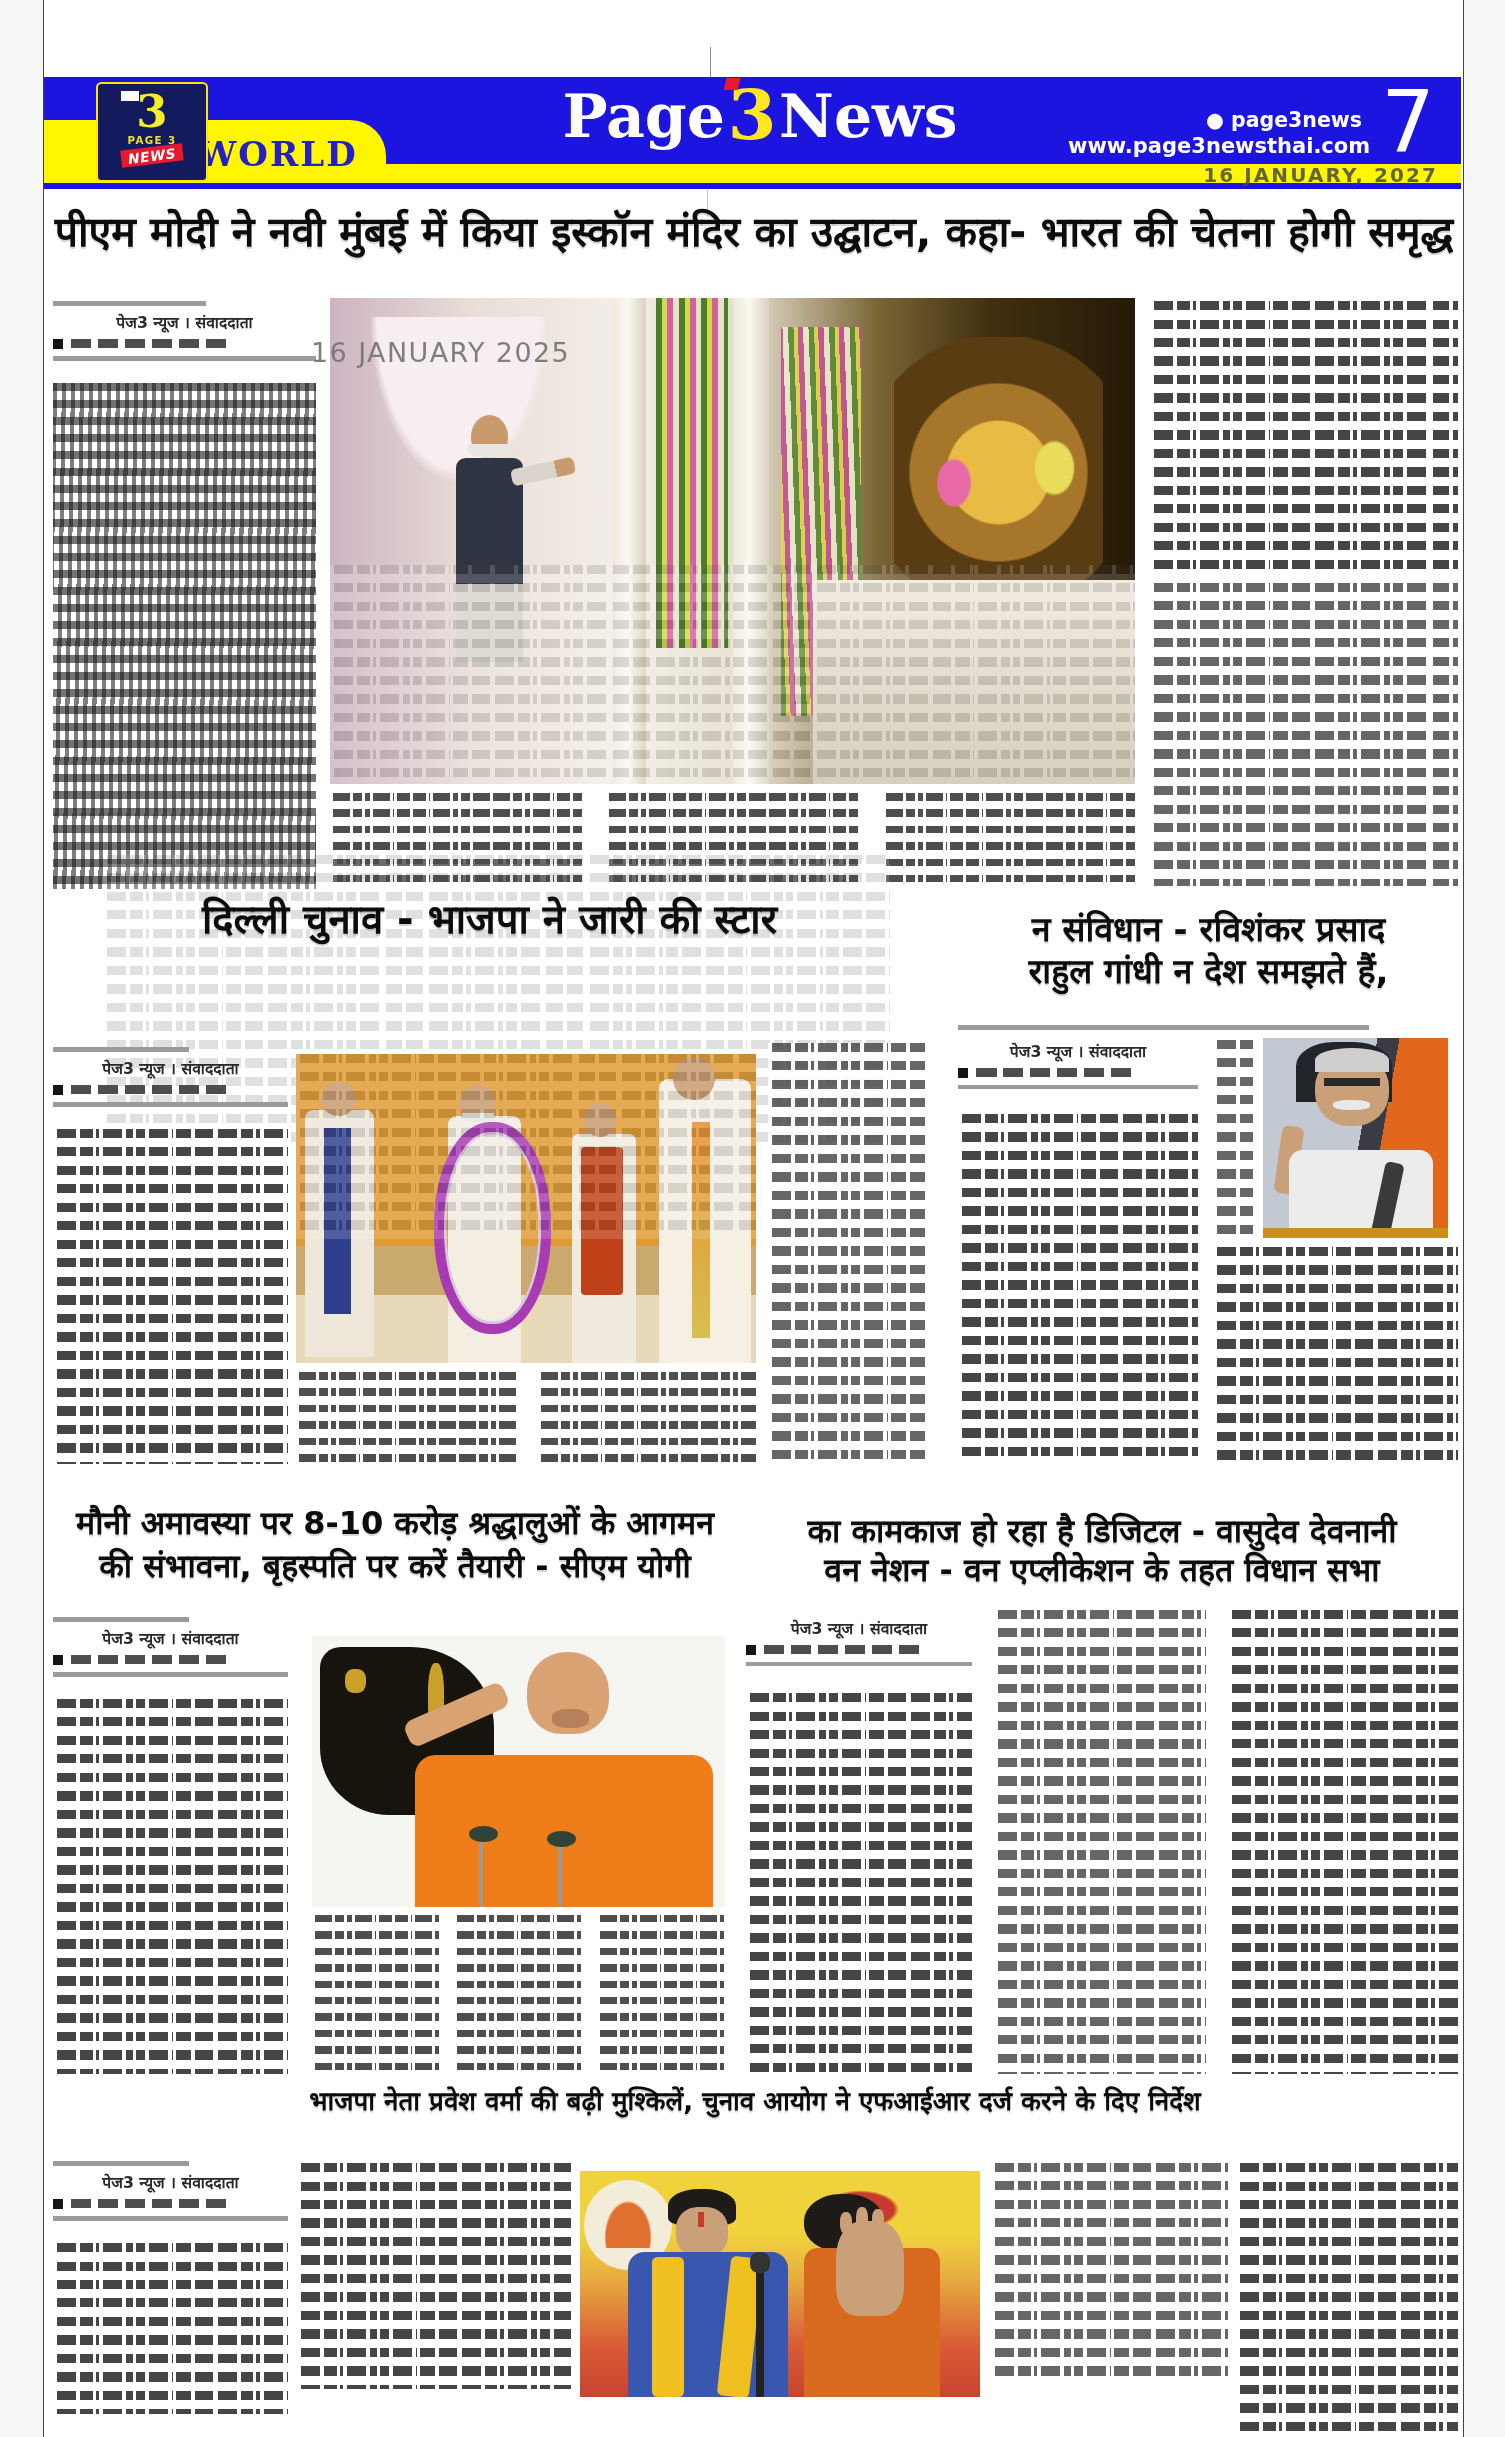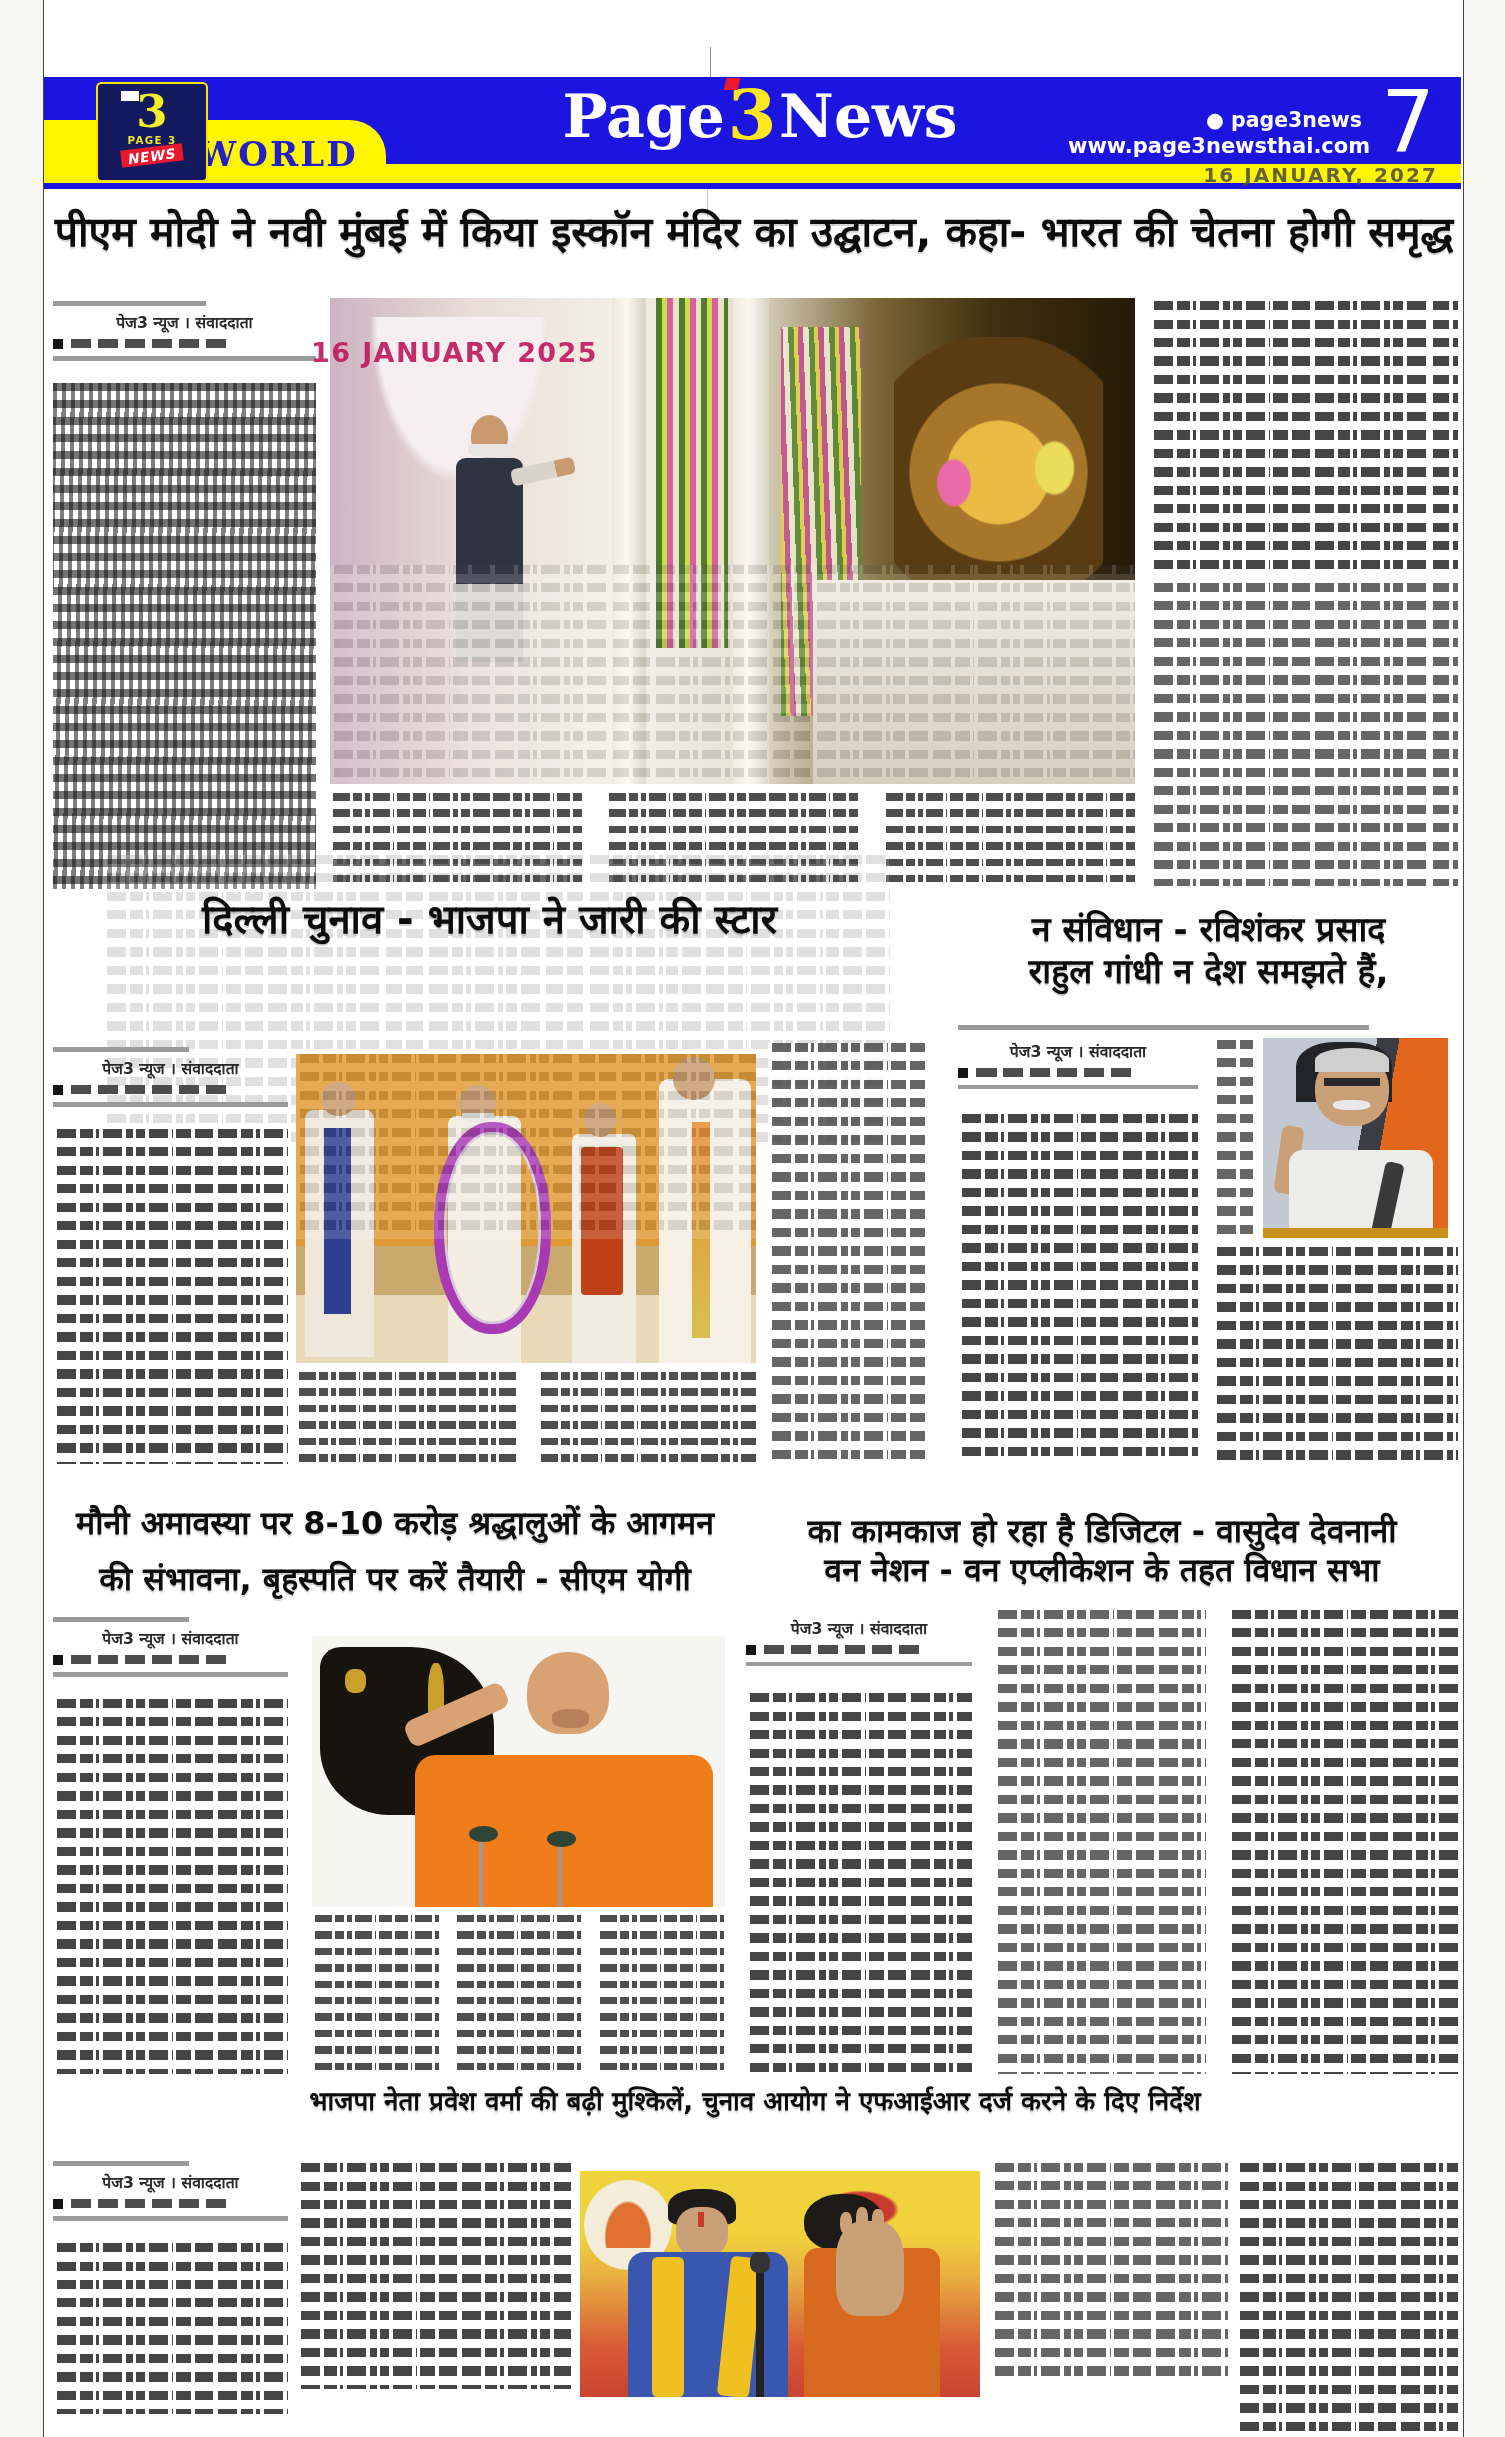--- a/index.html
+++ b/index.html
@@ -50,21 +50,21 @@
   .greek.soft{opacity:.82}
   .greek.fine{background-image:
       repeating-linear-gradient(90deg,#fff 0 2.7px,rgba(255,255,255,0) 2.7px 32px),
       repeating-linear-gradient(90deg,#fff 0 3.4px,rgba(255,255,255,0) 3.4px 20px),
       repeating-linear-gradient(180deg,#4e4e4e 0 7.5px,#fff 7.5px 16.4px)}
   .garble{background-image:
       repeating-linear-gradient(91deg,rgba(20,20,20,.55) 0 4.1px,rgba(255,255,255,0) 4.1px 9px),
       repeating-linear-gradient(180deg,rgba(40,40,40,.65) 0 8.2px,rgba(255,255,255,.9) 8.2px 17px);
       filter:blur(0.3px)}
   .ghost{opacity:.16}
-  .watermark{color:#be185d;font-weight:bold;letter-spacing:1.4px;opacity:.9}
+  .watermark{color:#737373;font-weight:normal;letter-spacing:1.4px;opacity:.9}
   .photo{overflow:hidden;background:#ddd}
   .regmark{background:#8c8c8c}
 </style>
 </head>
 <body>
 
 <div class="abs sheet"></div>
 
 <div class="abs regmark" style="left:710px;top:47px;width:1.4px;height:30px"></div>
 <div class="abs regmark" style="left:707px;top:190px;width:1.4px;height:27px;opacity:.5"></div>
@@ -202,21 +202,21 @@
   <div class="abs" style="left:38%;top:31%;width:20%;height:5%;background:#e8e8e8;border-radius:40%"></div>
   <div class="abs" style="left:8%;top:44%;width:12%;height:34%;background:#c9a078;border-radius:6.8px;transform:rotate(8deg)"></div>
   <div class="abs" style="left:14%;top:56%;width:78%;height:44%;background:#ececea;border-radius:13.7px 13.7px 0 0"></div>
   <div class="abs" style="left:62%;top:62%;width:10%;height:38%;background:#3a3a3a;border-radius:5.5px;transform:rotate(12deg)"></div>
   <div class="abs" style="left:0;bottom:0;width:100%;height:5%;background:#c8901c"></div>
 </div>
 <div class="abs greek" style="left:1213px;top:1247px;width:245px;height:218px"></div>
 
 <div class="abs headline" style="left:53px;top:1504px;width:684px;font-size:32px">
   <div>मौनी अमावस्या पर 8-10 करोड़ श्रद्धालुओं के आगमन</div>
-  <div style="margin-top:17px">की संभावना, बृहस्पति पर करें तैयारी - सीएम योगी</div>
+  <div style="margin-top:4px">की संभावना, बृहस्पति पर करें तैयारी - सीएम योगी</div>
 </div>
 
 <div class="abs" style="left:53px;top:1617px;width:235px">
   <div class="rule" style="width:58%"></div>
   <div class="byline-name" style="margin-top:5.5px">पेज3 न्यूज । संवाददाता</div>
   <div class="dateline">
     <span class="dl-bullet"></span>
     <span class="dl-bar"></span>
   </div>
   <div class="rule" style="margin-top:6.8px"></div>

